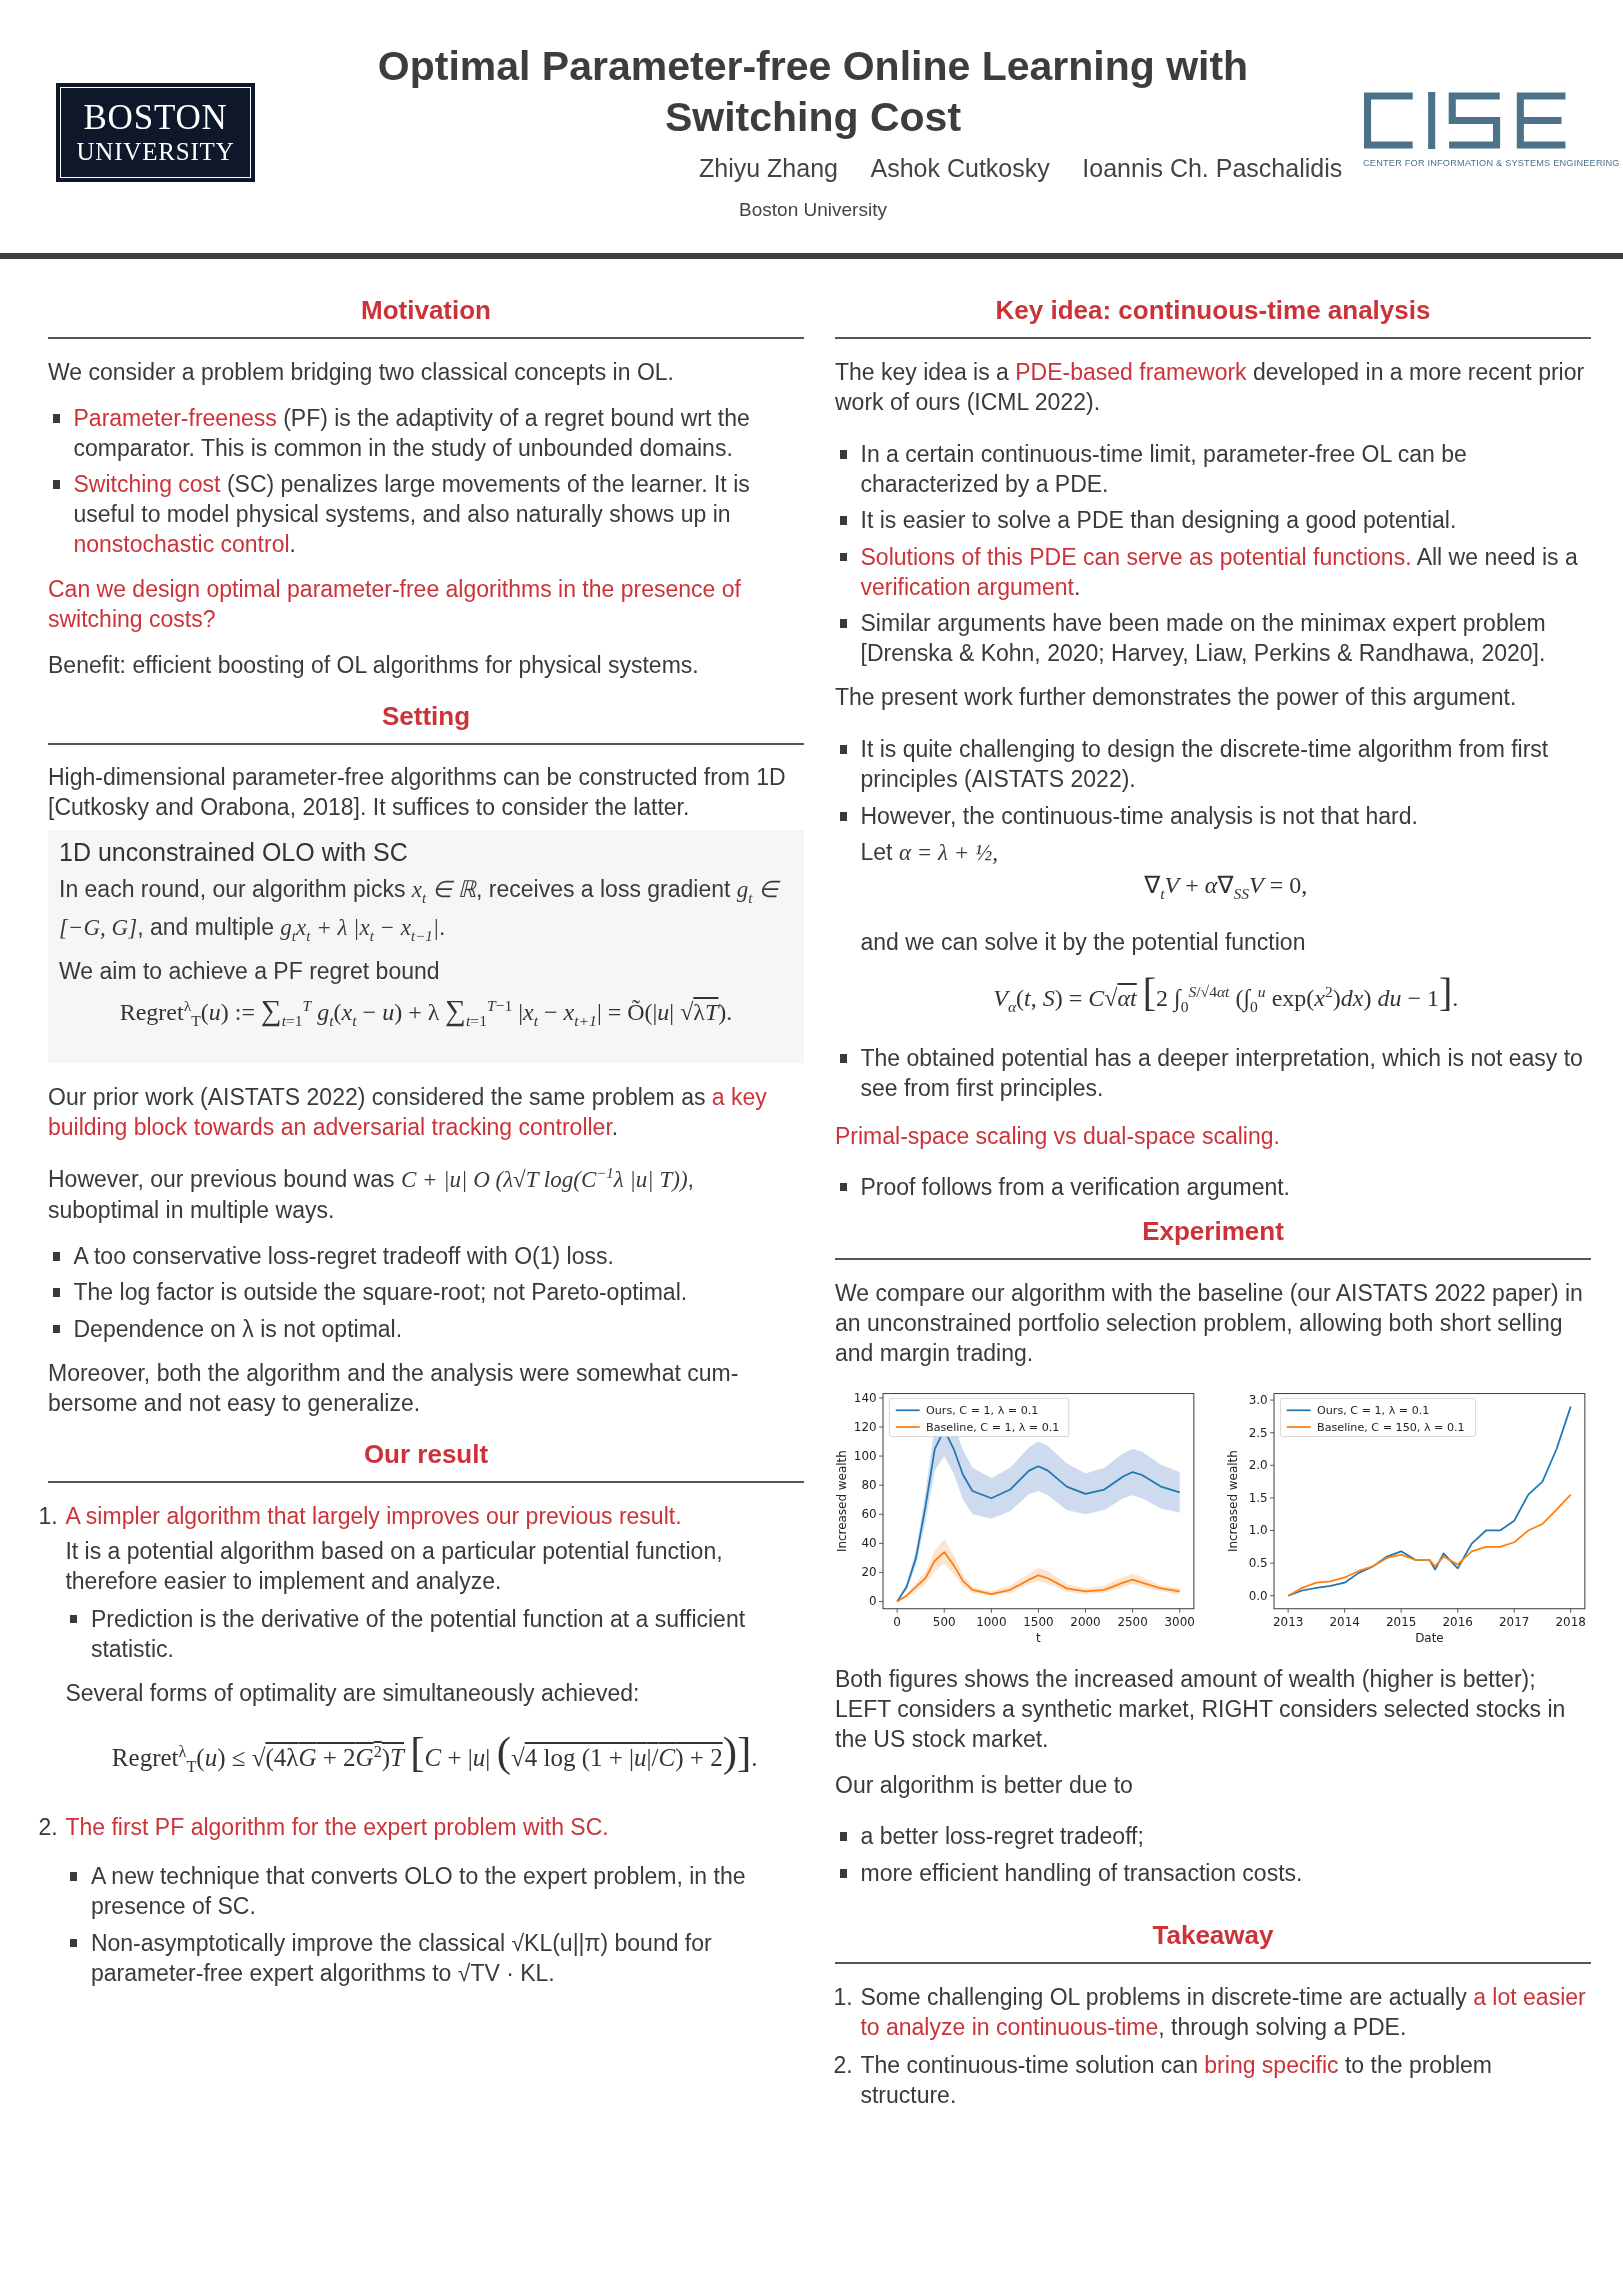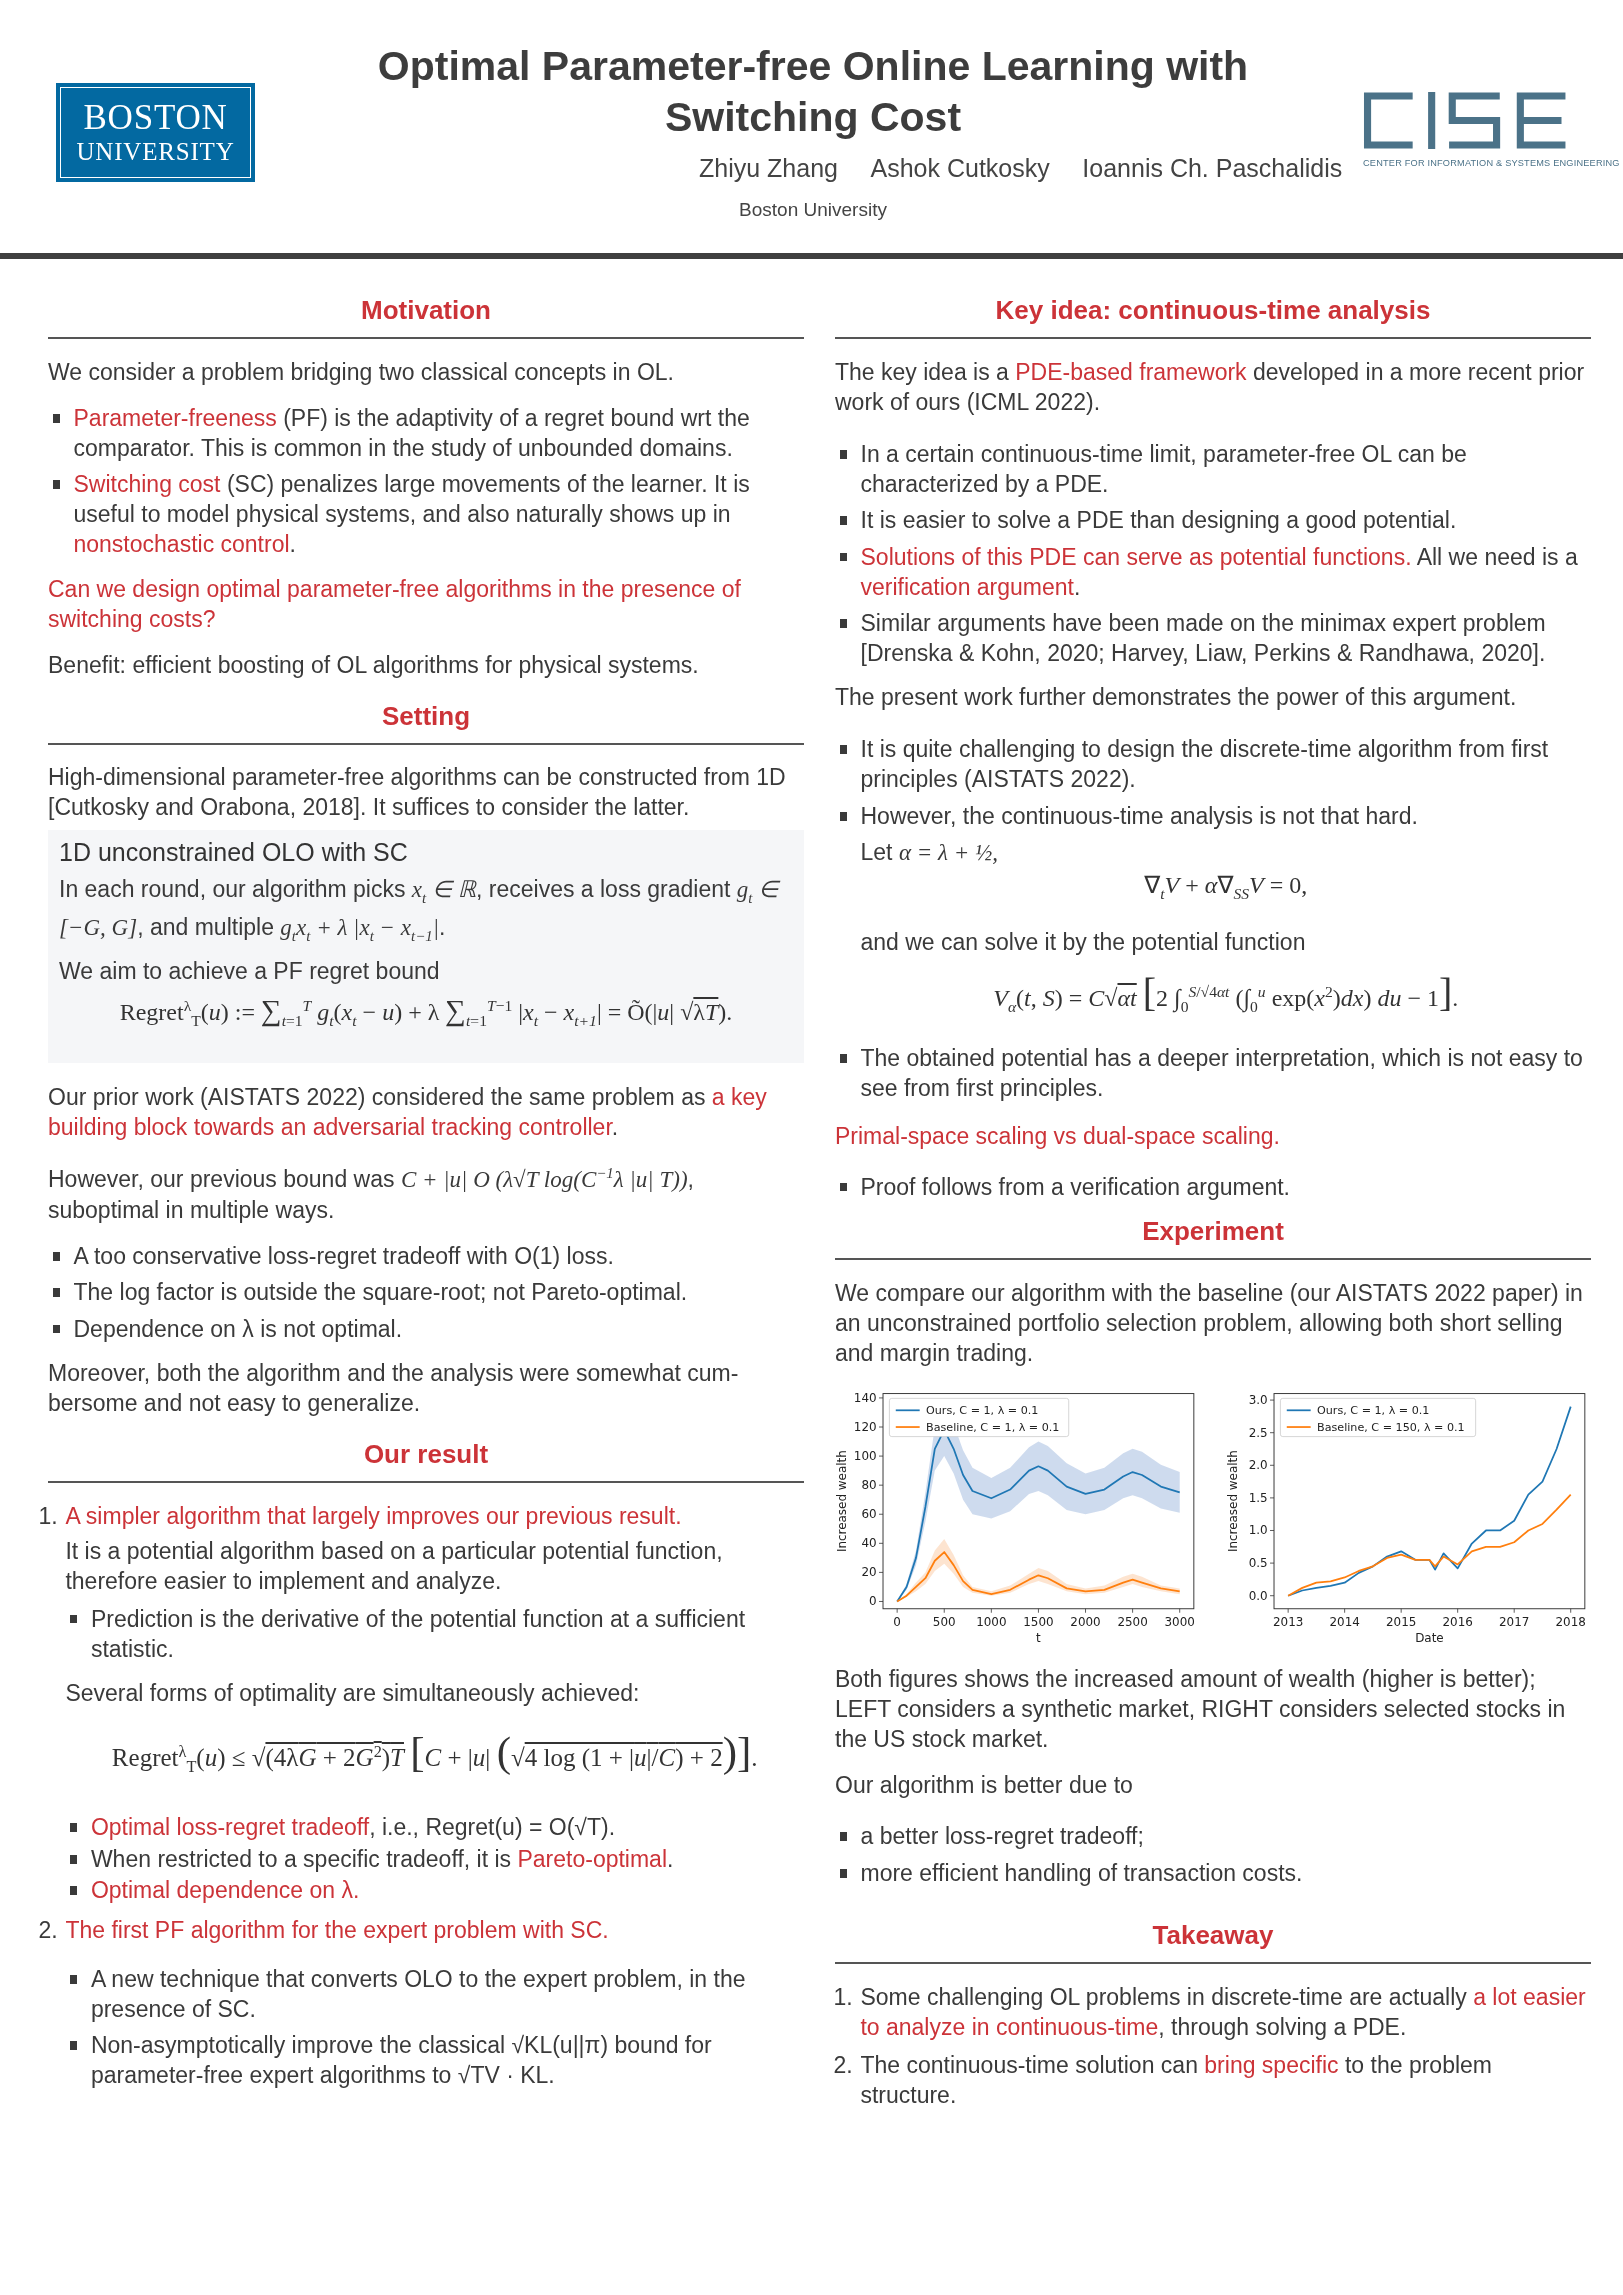--- a/index.html
+++ b/index.html
@@ -2,21 +2,21 @@
 <html style="font-size:12.8px"><head>
 <meta charset="utf-8">
 <style>
   * { box-sizing: border-box; margin: 0; padding: 0; }
   body { width: 1624px; height: 2295px; background: #fff; color: #3a3a3a; font-family: "Liberation Sans", sans-serif; position: relative; overflow: hidden; }
   .red { color: #cc3338; }
   .math { font-family: "Liberation Serif", serif; font-style: italic; }
 
   
   #header { position: absolute; left: 0; top: 0; width: 1624px; height: 255px; }
-  #bu-logo { position: absolute; left: 56px; top: 83px; width: 199px; height: 99px; background: #0369a1; padding: 4px; }
+  #bu-logo { position: absolute; left: 56px; top: 83px; width: 199px; height: 99px; background: #0f172a; padding: 4px; }
   #bu-logo .inner { width: 100%; height: 100%; border: 1.6px solid #fff; display: flex; flex-direction: column; align-items: center; justify-content: center; color: #fff; font-family: "Liberation Serif", serif; }
   #bu-logo .l1 { font-size: 35px; letter-spacing: 0.8px; line-height: 38px; }
   #bu-logo .l2 { font-size: 25px; letter-spacing: 0.8px; line-height: 29px; }
   #title { position: absolute; left: 271px; top: 41px; width: 1084px; text-align: center; font-size: 41px; font-weight: bold; color: #3d3d3d; line-height: 51px; }
   #authors { position: absolute; left: 271px; top: 154px; width: 1084px; text-align: right; font-size: 25px; color: #444; }
   #authors span { margin: 0 12.8px; }
   #affil { position: absolute; left: 271px; top: 199px; width: 1084px; text-align: center; font-size: 19px; color: #444; }
   #cise-logo { position: absolute; left: 1363px; top: 92px; width: 207px; height: 88px; }
   #cise-logo .cap { font-size: 9.2px; color: #4b7288; letter-spacing: 0.2px; margin-top: 6.4px; white-space: nowrap; }
   #header-bar { position: absolute; left: 0; top: 253px; width: 1624px; height: 6.4px; background: #3f3f3f; }
@@ -120,25 +120,20 @@
     <ol class="num" style="margin-left:-9.6px;">
       <li>
         <span class="n">1.</span>
         <div class="red" style="margin-bottom:4.8px;">A simpler algorithm that largely improves our previous result.</div>
         <p style="margin-bottom:8px;">It is a potential algorithm based on a particular potential function, therefore easier to implement and analyze.</p>
         <ul class="sq">
             <li>Prediction is the derivative of the potential function at a sufficient statistic.</li>
           </ul>
         <p>Several forms of optimality are simultaneously achieved:</p>
         <div class="eq" style="margin:29px 0 30px 0; font-size:25px;">Regret<sup>λ</sup><sub>T</sub>(<i>u</i>) ≤ √<span style="text-decoration:overline">(4λ<i>G</i> + 2<i>G</i><sup>2</sup>)<i>T</i></span> <span style="font-size:43px">[</span><i>C</i> + |<i>u</i>| <span style="font-size:43px">(</span>√<span style="text-decoration:overline">4 log (1 + |<i>u</i>|/<i>C</i>) + 2</span><span style="font-size:43px">)</span><span style="font-size:43px">]</span>.</div>
-        <ul class="sq" style="margin-bottom:9.6px;">
-          <li style="margin-bottom:1.6px;"><span class="red">Optimal loss-regret tradeoff</span><span>, i.e., Regret(u) = O(√T).</span></li>
-          <li style="margin-bottom:1.6px;"><span>When restricted to a specific tradeoff, it is </span><span class="red">Pareto-optimal</span><span>.</span></li>
-          <li><span class="red">Optimal dependence on λ.</span></li>
-        </ul>
       </li>
       <li>
         <span class="n">2.</span>
         <div class="red" style="margin-bottom:19px;">The first PF algorithm for the expert problem with SC.</div>
         <ul class="sq">
           <li>A new technique that converts OLO to the expert problem, in the presence of SC.</li>
           <li>Non-asymptotically improve the classical √KL(u||π) bound for parameter-free expert algorithms to √TV · KL.</li>
         </ul>
       </li>
     </ol>

